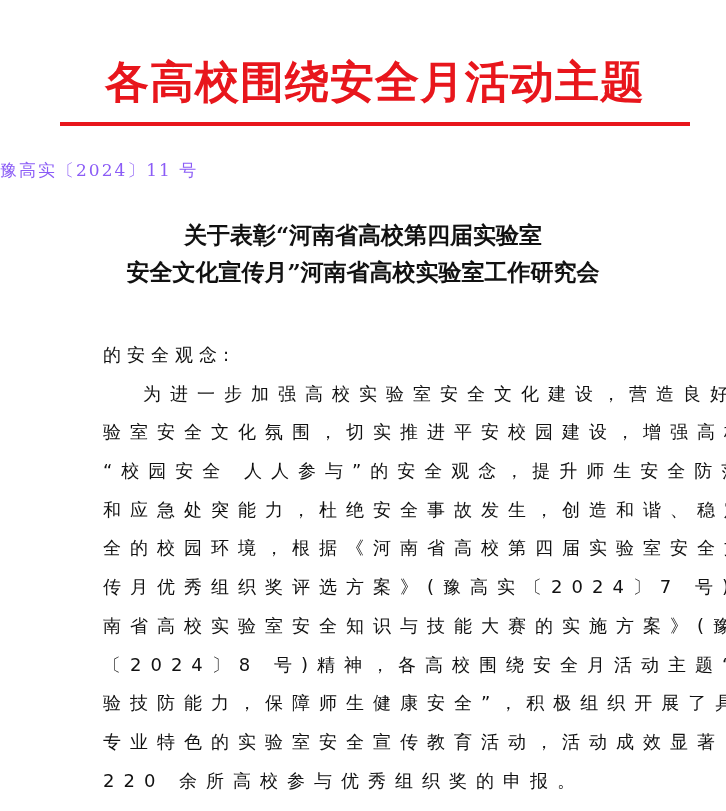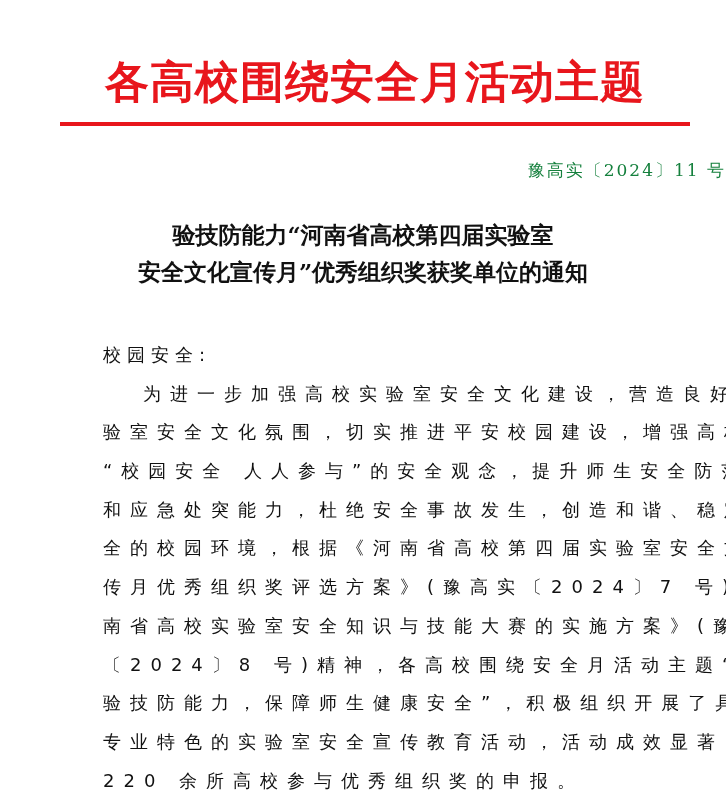--- a/index.html
+++ b/index.html
@@ -39,25 +39,25 @@
     top: 122px;
     width: 630px;
     height: 4px;
     background: #e8161c;
   }
   .doc-number {
     position: absolute;
     left: 0;
     top: 158px;
     width: 726px;
-    text-align: right;
+    text-align: left;
     font-family: "DejaVu Serif", "Liberation Serif", serif;
     font-size: 17px;
     letter-spacing: 2px;
-    color: #15803d;
+    color: #8b5cf6;
     line-height: 24px;
     white-space: nowrap;
   }
   .notice-title {
     position: absolute;
     left: 0;
     top: 220px;
     width: 726px;
     text-align: center;
     font-family: "DejaVu Serif", "Liberation Serif", serif;
@@ -99,26 +99,26 @@
 
 <div class="masthead">
   <span class="masthead-title">各高校围绕安全月活动主题</span>
 </div>
 
 <div class="red-rule"></div>
 
 <div class="doc-number">豫高实〔2024〕11 号</div>
 
 <div class="notice-title">
-  <span class="tline">验技防能力“河南省高校第四届实验室</span>
-  <span class="tline">安全文化宣传月”优秀组织奖获奖单位的通知</span>
+  <span class="tline">关于表彰“河南省高校第四届实验室</span>
+  <span class="tline">安全文化宣传月”河南省高校实验室工作研究会</span>
 </div>
 
 <div class="body-text">
-  <span class="bline salutation">校园安全:</span>
+  <span class="bline salutation">的安全观念:</span>
   <span class="bline indent">为进一步加强高校实验室安全文化建设，营造良好的实</span>
   <span class="bline">验室安全文化氛围，切实推进平安校园建设，增强高校师生</span>
   <span class="bline">“校园安全 人人参与”的安全观念，提升师生安全防范意识</span>
   <span class="bline">和应急处突能力，杜绝安全事故发生，创造和谐、稳定、安</span>
   <span class="bline">全的校园环境，根据《河南省高校第四届实验室安全文化宣</span>
   <span class="bline">传月优秀组织奖评选方案》(豫高实〔2024〕7 号)、《关于河</span>
   <span class="bline">南省高校实验室安全知识与技能大赛的实施方案》(豫高实</span>
   <span class="bline">〔2024〕8 号)精神，各高校围绕安全月活动主题“提升实</span>
   <span class="bline">验技防能力，保障师生健康安全”，积极组织开展了具有本校</span>
   <span class="bline">专业特色的实验室安全宣传教育活动，活动成效显著，共有</span>

